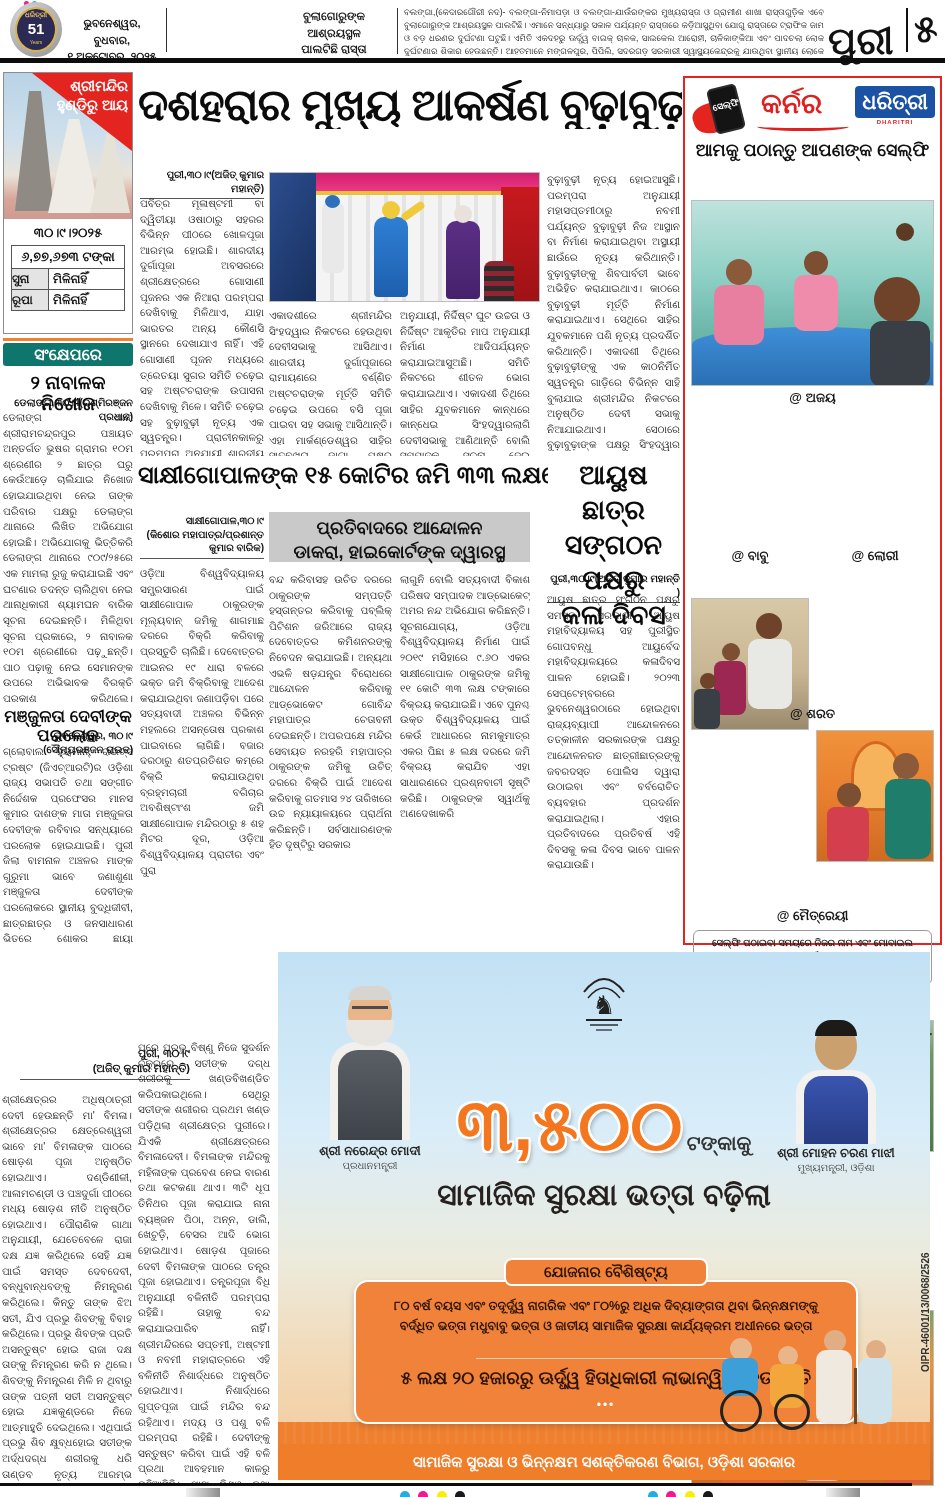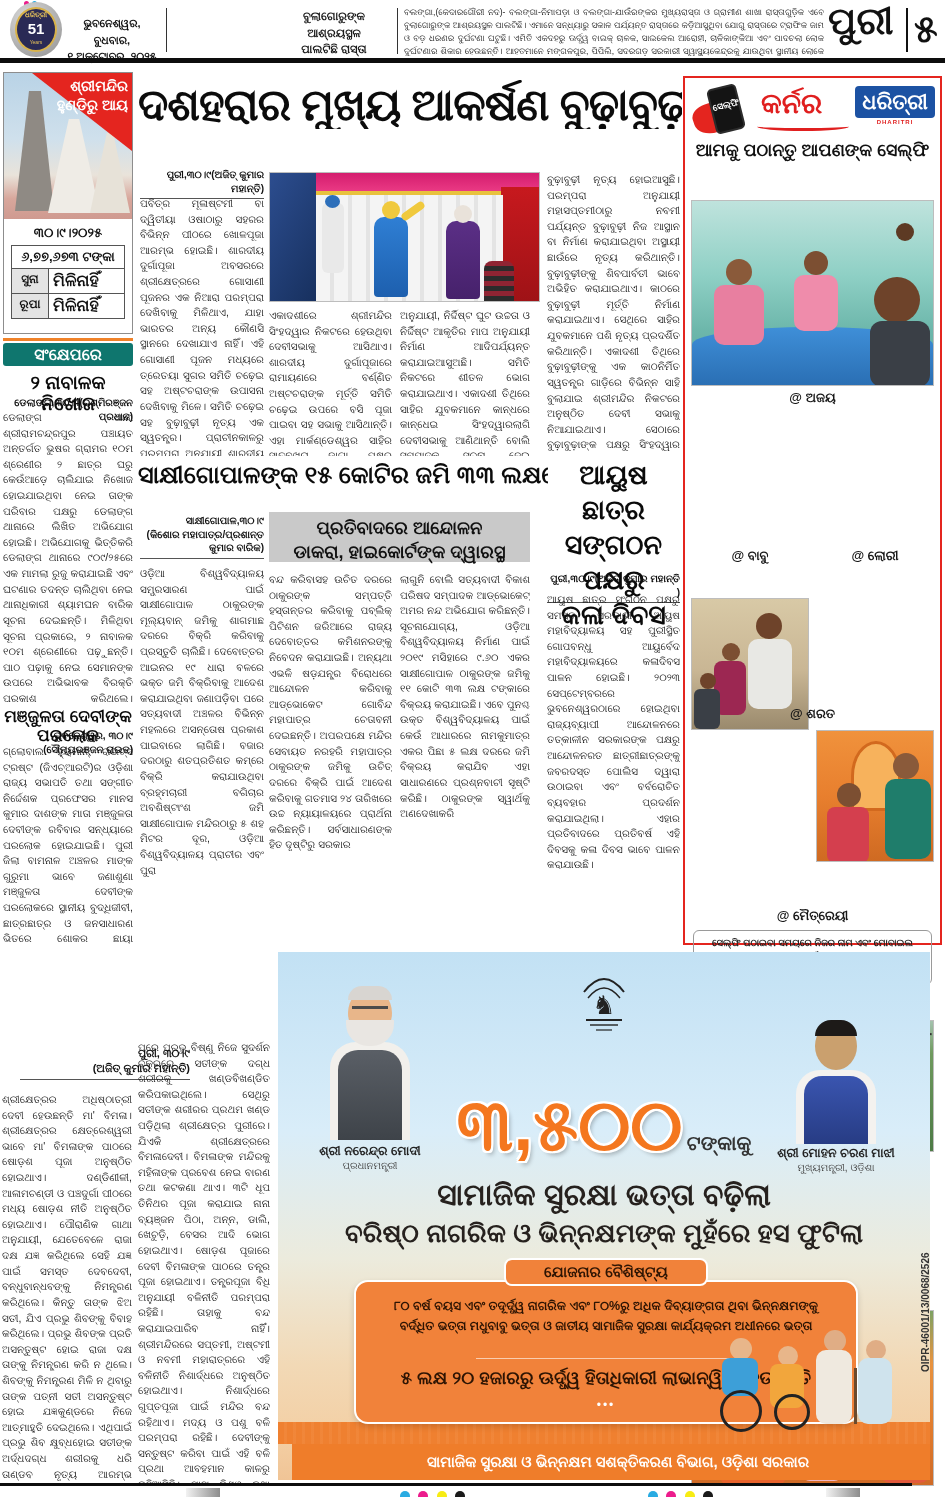--- a/index.html
+++ b/index.html
@@ -27,22 +27,22 @@
      clip-path:polygon(38% 0,62% 0,88% 100%,10% 100%);}
   .spire2{position:absolute;left:44px;top:46px;width:52px;height:94px;background:#efece6;
      clip-path:polygon(40% 0,60% 0,100% 100%,0 100%);}
   .spire3{position:absolute;left:86px;top:60px;width:40px;height:80px;background:#e7e2d8;
      clip-path:polygon(42% 0,58% 0,100% 100%,0 100%);}
   .ribbon-full{position:absolute;right:0;top:0;width:100px;height:78px;background:#e4251f;
      clip-path:polygon(100% 0,100% 100%,0 0);}
   .hundi-table{position:absolute;left:7px;right:7px;border:1px solid #555;}
   .hundi-row{display:flex;border-top:1px solid #555;}
   .hundi-row:first-child{border-top:none;}
-  .hcell-l{width:36px;background:#e4e4e4;border-right:1px solid #555;font-weight:bold;font-size:12px;text-align:center;padding:3px 0;}
-  .hcell-v{flex:1;font-weight:bold;font-size:16px;padding:3px 4px;}
+  .hcell-l{width:36px;background:#e4e4e4;border-right:1px solid #555;font-weight:bold;font-size:12px;padding:3px 0;}
+  .hcell-v{flex:1;font-weight:bold;font-size:12px;padding:3px 4px;}
   .red-banner{background:#0f766e;color:#fff;font-weight:bold;text-align:center;border-radius:3px;}
   
   .selfie{border:2px solid #e4251f;box-sizing:border-box;background:#fff;}
   .email-bar{background:#e4251f;color:#fff;font-weight:bold;font-size:16px;text-align:center;line-height:25px;}
   .note-box{border:1px solid #9a9a9a;border-radius:6px;font-size:9.6px;font-weight:bold;text-align:center;
      padding:5px 6px;line-height:1.5;color:#222;}
   .dlogo{background:#1c52a3;color:#fff;font-weight:bold;border-radius:4px;text-align:center;}
   
   .ad{background:linear-gradient(180deg,#c2e1f4 0%,#d9edf9 34%,#ecebdd 58%,#f2d9b6 78%,#f3cfa4 92%,#f0c496 100%);overflow:hidden;}
   .big-amt{font-weight:bold;color:#f4771f;
@@ -73,21 +73,21 @@
     <div class="abs ctr" style="left:5px;top:37px;width:42px;font-size:5px;color:#e8c35a;">Years</div>
   </div>
   <div class="abs bold ctr pre" style="left:64px;top:15px;width:96px;font-size:11px;line-height:1.5;">ଭୁବନେଶ୍ୱର, ବୁଧବାର,
 ୧ ଅକ୍ଟୋବର, ୨୦୨୫</div>
   <div class="abs vrule" style="left:166px;top:8px;height:44px;"></div>
   <div class="abs bold ctr pre" style="left:276px;top:8px;width:116px;font-size:11.5px;line-height:1.45;color:#1a1a1a;">ବୁଲାଗୋରୁଙ୍କ
 ଆଶ୍ରୟସ୍ଥଳ
 ପାଲଟିଛି ରାସ୍ତା</div>
   <div class="abs vrule" style="left:397px;top:8px;height:46px;"></div>
   <div class="abs just" style="left:404px;top:6px;width:420px;height:50px;font-size:8.6px;line-height:1.5;color:#222;overflow:hidden;">ବଲଙ୍ଗା,(କେଦାରଗୌରୀ ନଦ)- ବଲଙ୍ଗା-ନିମାପଡ଼ା ଓ ବଲଙ୍ଗା-ଯାଉଁରଙ୍କର ମୁଖ୍ୟରାସ୍ତା ଓ ଗ୍ରାମୀଣ ଶାଖା ରାସ୍ତାଗୁଡ଼ିକ ଏବେ ବୁଲାଗୋରୁଙ୍କ ଆଶ୍ରୟସ୍ଥଳ ପାଲଟିଛି। ଏମାନେ ସନ୍ଧ୍ୟାରୁ ସକାଳ ପର୍ଯ୍ୟନ୍ତ ରାସ୍ତାରେ କଡ଼ିଆସୁଥିବା ଯୋଗୁ ରାସ୍ତାରେ ଟ୍ରାଫିକ ଜାମ ଓ ବଡ଼ ଧରଣର ଦୁର୍ଘଟଣା ଘଟୁଛି। ଏମିତି ଏକଦହରୁ ଊର୍ଦ୍ଧ୍ୱ ବାଇକ୍ ଚାଳକ, ସାଇକେଲ ଆରୋହୀ, ଚାଳିକାଙ୍କିଆ ଏବଂ ପାଦଚଲା ଲୋକ ଦୁର୍ଘଟଣାର ଶିକାର ହେଉଛନ୍ତି। ଆହତମାନେ ମଙ୍ଗଳପୁର, ପିପିଲି, ସଦରଗଡ଼ ସରକାରୀ ସ୍ୱାସ୍ଥ୍ୟକେନ୍ଦ୍ରକୁ ଯାଉଥିବା ସ୍ଥାନୀୟ ଲୋକେ କହିଛନ୍ତି।</div>
-  <div class="abs edition" style="left:828px;top:0;text-align:center;">ପୁରୀ</div>
+  <div class="abs edition" style="left:828px;top:20px;text-align:center;">ପୁରୀ</div>
   <div class="abs vrule" style="left:906px;top:8px;height:44px;width:2px;background:#111;"></div>
   <div class="abs edition" style="left:914px;top:8px;">୫</div>
   <div class="abs" style="left:0;top:58px;width:945px;height:5px;background:#0d0d0d;"></div>
 
   <div class="abs hundi" style="left:3px;top:72px;width:130px;height:262px;">
     <div class="hundi-photo">
       <div class="spire1"></div>
       <div class="spire2"></div>
       <div class="spire3"></div>
     </div>
@@ -268,21 +268,20 @@
       <div class="abs" style="left:31px;top:2px;width:42px;height:16px;background:#1d1a18;border-radius:20px 20px 0 0;"></div>
     </div>
     <div class="abs bold ctr" style="left:476px;top:194px;width:164px;font-size:12.5px;color:#222;">ଶ୍ରୀ ମୋହନ ଚରଣ ମାଝୀ</div>
     <div class="abs ctr" style="left:476px;top:210px;width:164px;font-size:10px;color:#444;">ମୁଖ୍ୟମନ୍ତ୍ରୀ, ଓଡ଼ିଶା</div>
 
     <div class="abs" style="left:0;top:132px;width:652px;text-align:center;">
       <span class="big-amt" style="font-size:72px;">୩,୫୦୦</span>
       <span class="bold" style="font-size:20px;color:#333;">ଟଙ୍କାକୁ</span>
     </div>
     <div class="abs bold ctr" style="left:0;top:226px;width:652px;font-size:30px;color:#26211e;">ସାମାଜିକ ସୁରକ୍ଷା ଭତ୍ତା ବଢ଼ିଲା</div>
-    <div class="abs bold ctr" style="left:0;top:266px;width:652px;font-size:26px;color:#26211e;">ବରିଷ୍ଠ ନାଗରିକ ଓ ଭିନ୍ନକ୍ଷମଙ୍କ ମୁହଁରେ ହସ ଫୁଟିଲା</div>
 
     <div class="abs tab" style="left:226px;top:306px;width:200px;height:24px;font-size:15px;line-height:24px;z-index:2;">ଯୋଜନାର ବୈଶିଷ୍ଟ୍ୟ</div>
     <div class="abs panel" style="left:76px;top:328px;width:500px;height:140px;z-index:1;">
       <div class="abs ctr bold" style="left:20px;top:14px;width:460px;font-size:12.5px;line-height:1.6;color:#2d1403;">୮୦ ବର୍ଷ ବୟସ ଏବଂ ତଦୂର୍ଦ୍ଧ୍ୱ ନାଗରିକ ଏବଂ ୮୦%ରୁ ଅଧିକ ଦିବ୍ୟାଙ୍ଗତା ଥିବା ଭିନ୍ନକ୍ଷମଙ୍କୁ ବର୍ଦ୍ଧିତ ଭତ୍ତା ମଧୁବାବୁ ଭତ୍ତା ଓ ଜାତୀୟ ସାମାଜିକ ସୁରକ୍ଷା କାର୍ଯ୍ୟକ୍ରମ ଅଧୀନରେ ଭତ୍ତା</div>
       <div class="abs" style="left:120px;top:76px;width:260px;height:1px;background:#ffffff99;"></div>
       <div class="abs ctr bold" style="left:10px;top:86px;width:480px;font-size:18px;color:#2d1403;">୫ ଲକ୍ଷ ୨୦ ହଜାରରୁ ଊର୍ଦ୍ଧ୍ୱ ହିତାଧିକାରୀ ଲାଭାନ୍ୱିତ ହେଉଛନ୍ତି</div>
       <div class="abs ctr" style="left:230px;top:116px;width:40px;color:#fff;font-size:12px;letter-spacing:2px;">•••</div>
     </div>
 
     <div class="abs" style="left:438px;top:376px;width:190px;height:104px;z-index:3;">
@@ -293,21 +292,21 @@
       <div class="abs" style="left:54px;top:36px;width:34px;height:44px;background:#f2a63c;border-radius:8px;"></div>
       <div class="wheel" style="left:58px;top:66px;width:30px;height:30px;"></div>
       <div class="person-head" style="left:108px;top:2px;width:22px;height:22px;background:#e0ad85;"></div>
       <div class="abs" style="left:100px;top:22px;width:36px;height:74px;background:#efe9df;border-radius:10px;"></div>
       <div class="abs" style="left:138px;top:40px;width:3px;height:56px;background:#6b4a2d;"></div>
       <div class="person-head" style="left:150px;top:12px;width:20px;height:20px;background:#e0ad85;"></div>
       <div class="abs" style="left:142px;top:30px;width:34px;height:66px;background:#cfe3ed;border-radius:10px;"></div>
     </div>
 
     <div class="abs sand" style="left:0;top:470px;width:652px;height:22px;"></div>
-    <div class="abs ad-bar" style="left:14px;top:492px;width:652px;height:36px;font-size:15px;line-height:36px;">ସାମାଜିକ ସୁରକ୍ଷା ଓ ଭିନ୍ନକ୍ଷମ ସଶକ୍ତିକରଣ ବିଭାଗ, ଓଡ଼ିଶା ସରକାର</div>
+    <div class="abs ad-bar" style="left:0;top:492px;width:652px;height:36px;font-size:15px;line-height:36px;">ସାମାଜିକ ସୁରକ୍ଷା ଓ ଭିନ୍ନକ୍ଷମ ସଶକ୍ତିକରଣ ବିଭାଗ, ଓଡ଼ିଶା ସରକାର</div>
 
     <div class="abs bold" style="left:528px;top:240px;width:220px;font-size:10px;color:#333;transform:rotate(-90deg);transform-origin:left top;left:642px;top:420px;">OIPR-46001/13/0068/2526</div>
   </div>
 
   <div class="abs" style="left:0;top:1483px;width:912px;height:3px;background:#0d0d0d;"></div>
   <div class="abs gray-sq" style="left:186px;top:1488px;"></div>
   <div class="abs" style="left:400px;top:1487px;">
     <span class="dot" style="width:10px;height:10px;background:#29abe2;margin-right:4px;"></span>
     <span class="dot" style="width:10px;height:10px;background:#ec1c8c;margin-right:4px;"></span>
     <span class="dot" style="width:10px;height:10px;background:#f7ec13;margin-right:4px;"></span>

